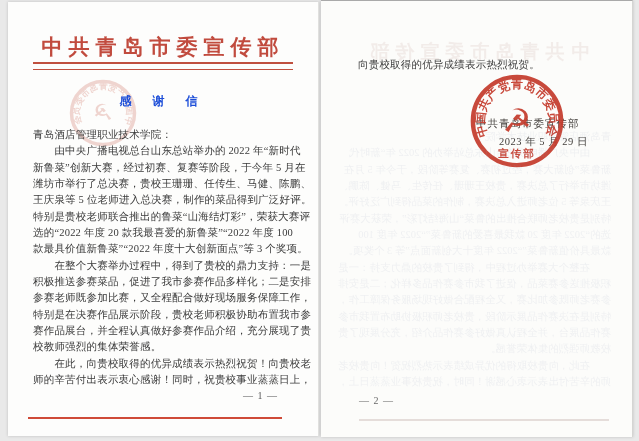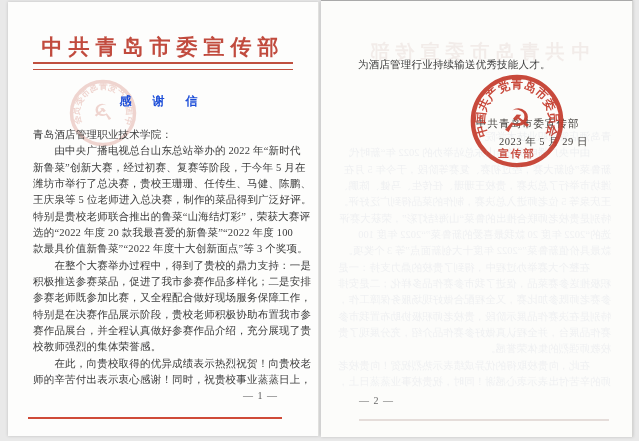--- a/index.html
+++ b/index.html
@@ -92,21 +92,21 @@
 
     <div class="pageno pageno1">— 1 —</div>
     <div class="footer-line"></div>
   </div>
 
   <div class="page page2">
 
     <div class="bleed-header">中共青岛市委宣传部</div>
 
     <div class="p2-body">
-        <div class="tline">为酒店管理行业持续输送优秀技能人才。</div>
+        <div class="tline">向贵校取得的优异成绩表示热烈祝贺。</div>
       </div>
 
     <div class="signature">中共青岛市委宣传部</div>
     <div class="sig-date">2023 年 5 月 29 日</div>
 
     <svg class="seal" viewBox="0 0 100 100">
       <defs>
         <path id="arc2" d="M 22.1 69.5 A 34 34 0 1 1 77.9 69.5" fill="none"></path>
       </defs>
       <circle cx="50" cy="50" r="46" fill="none" stroke="#c43a2b" stroke-width="4.5"></circle>

